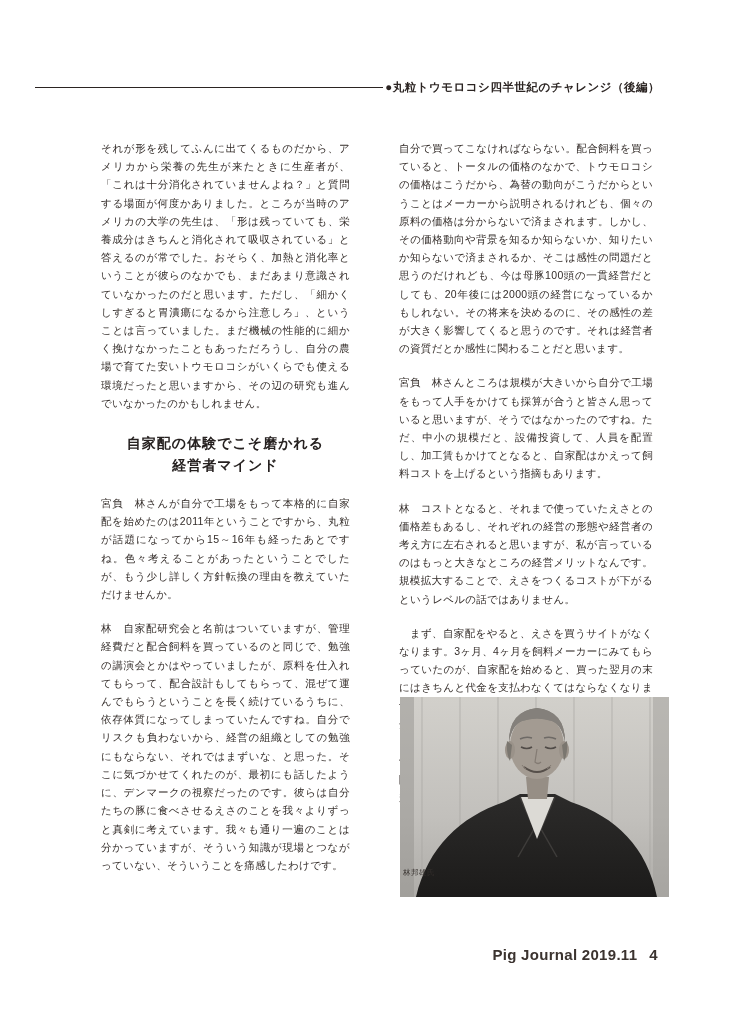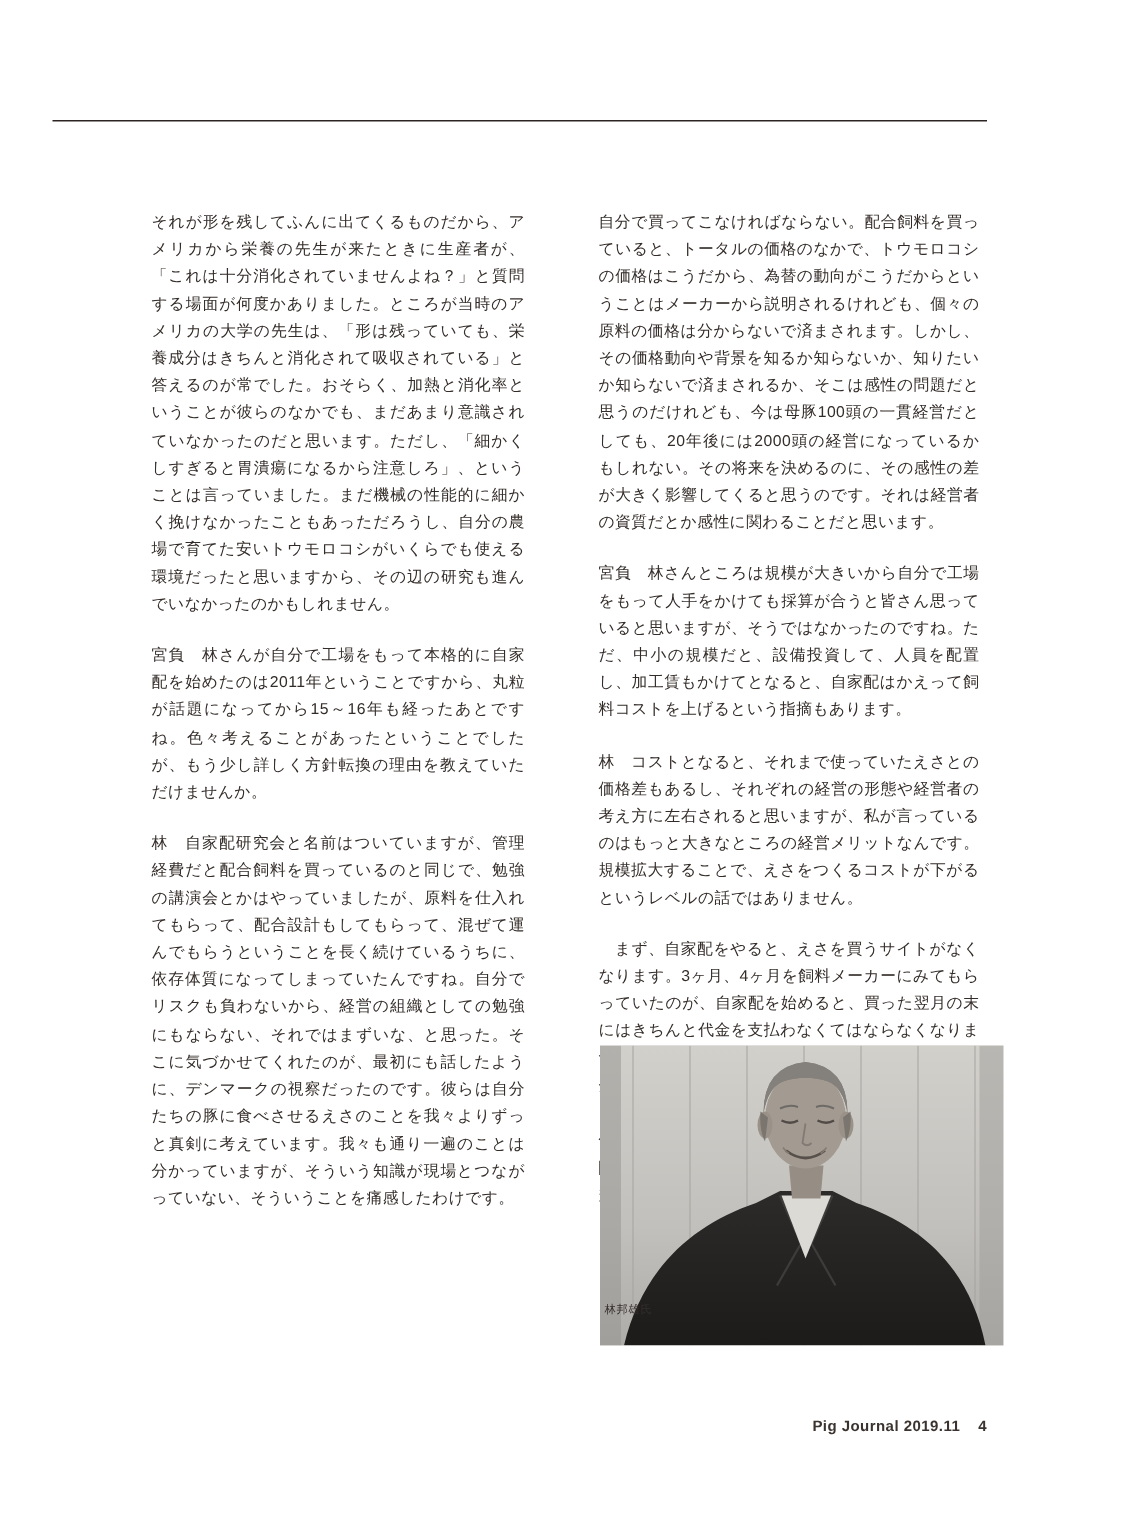--- a/index.html
+++ b/index.html
@@ -70,37 +70,42 @@
     font-size: 7.5px;
     letter-spacing: 0.5px;
     color: #332e2b;
   }
 
   
   .footer {
     position: absolute;
     left: 383px; top: 946px; width: 275px;
     text-align: right;
-    font-size: 10px;
+    font-size: 15px;
     font-weight: bold;
     color: #3b332f;
     letter-spacing: 0.3px;
   }
   .footer .page-number { margin-left: 12px; }
 </style>
 </head>
 <body>
 
 <div class="header">
   <div class="header-rule"></div>
+  <div class="header-title">●丸粒トウモロコシ四半世紀のチャレンジ（後編）</div>
 </div>
 
 <div class="col col-left">
   <p><span>それが形を残してふんに出てくるものだから、アメリカから栄養の先生が来たときに生産者が、「これは十分消化されていませんよね？」と質問する場面が何度かありました。ところが当時のアメリカの大学の先生は、「形は残っていても、栄養成分はきちんと消化されて吸収されている」と答えるのが常でした。おそらく、加熱と消化率ということが彼らのなかでも、まだあまり意識されていなかったのだと思います。ただし、「細かくしすぎると胃潰瘍になるから注意しろ」、ということは言っていました。まだ機械の性能的に細かく挽けなかったこともあっただろうし、自分の農場で育てた安いトウモロコシがいくらでも使える環境だったと思いますから、その辺の研究も進んでいなかったのかもしれません。</span></p>
 
+  <div class="section-heading">
+    <div>自家配の体験でこそ磨かれる</div>
+    <div>経営者マインド</div>
+  </div>
 
   <p><b class="speaker">宮負</b><span>　林さんが自分で工場をもって本格的に自家配を始めたのは2011年ということですから、丸粒が話題になってから15～16年も経ったあとですね。色々考えることがあったということでしたが、もう少し詳しく方針転換の理由を教えていただけませんか。</span></p>
   <p><b class="speaker">林</b><span>　自家配研究会と名前はついていますが、管理経費だと配合飼料を買っているのと同じで、勉強の講演会とかはやっていましたが、原料を仕入れてもらって、配合設計もしてもらって、混ぜて運んでもらうということを長く続けているうちに、依存体質になってしまっていたんですね。自分でリスクも負わないから、経営の組織としての勉強にもならない、それではまずいな、と思った。そこに気づかせてくれたのが、最初にも話したように、デンマークの視察だったのです。彼らは自分たちの豚に食べさせるえさのことを我々よりずっと真剣に考えています。我々も通り一遍のことは分かっていますが、そういう知識が現場とつながっていない、そういうことを痛感したわけです。</span></p>
 </div>
 
 <div class="col col-right">
   <p><span>自分で買ってこなければならない。配合飼料を買っていると、トータルの価格のなかで、トウモロコシの価格はこうだから、為替の動向がこうだからということはメーカーから説明されるけれども、個々の原料の価格は分からないで済まされます。しかし、その価格動向や背景を知るか知らないか、知りたいか知らないで済まされるか、そこは感性の問題だと思うのだけれども、今は母豚100頭の一貫経営だとしても、20年後には2000頭の経営になっているかもしれない。その将来を決めるのに、その感性の差が大きく影響してくると思うのです。それは経営者の資質だとか感性に関わることだと思います。</span></p>
   <p><b class="speaker">宮負</b><span>　林さんところは規模が大きいから自分で工場をもって人手をかけても採算が合うと皆さん思っていると思いますが、そうではなかったのですね。ただ、中小の規模だと、設備投資して、人員を配置し、加工賃もかけてとなると、自家配はかえって飼料コストを上げるという指摘もあります。</span></p>
   <p><b class="speaker">林</b><span>　コストとなると、それまで使っていたえさとの価格差もあるし、それぞれの経営の形態や経営者の考え方に左右されると思いますが、私が言っているのはもっと大きなところの経営メリットなんです。規模拡大することで、えさをつくるコストが下がるというレベルの話ではありません。</span></p>
   <p><span>　まず、自家配をやると、えさを買うサイトがなくなります。3ヶ月、4ヶ月を飼料メーカーにみてもらっていたのが、自家配を始めると、買った翌月の末にはきちんと代金を支払わなくてはならなくなります。それだけのことですが、そこでまず資金と“健全経営”の方向に向かうことになります。そして、自分で原料を調達してえさをつくって得られた成功体験が、次のステップへと向かわせてくれる。実際、自家配を始めた生産者の多くが、そこを起点に規模拡大しています。私自身も、自家配を始めたあと、その頃の経験</span></p>

